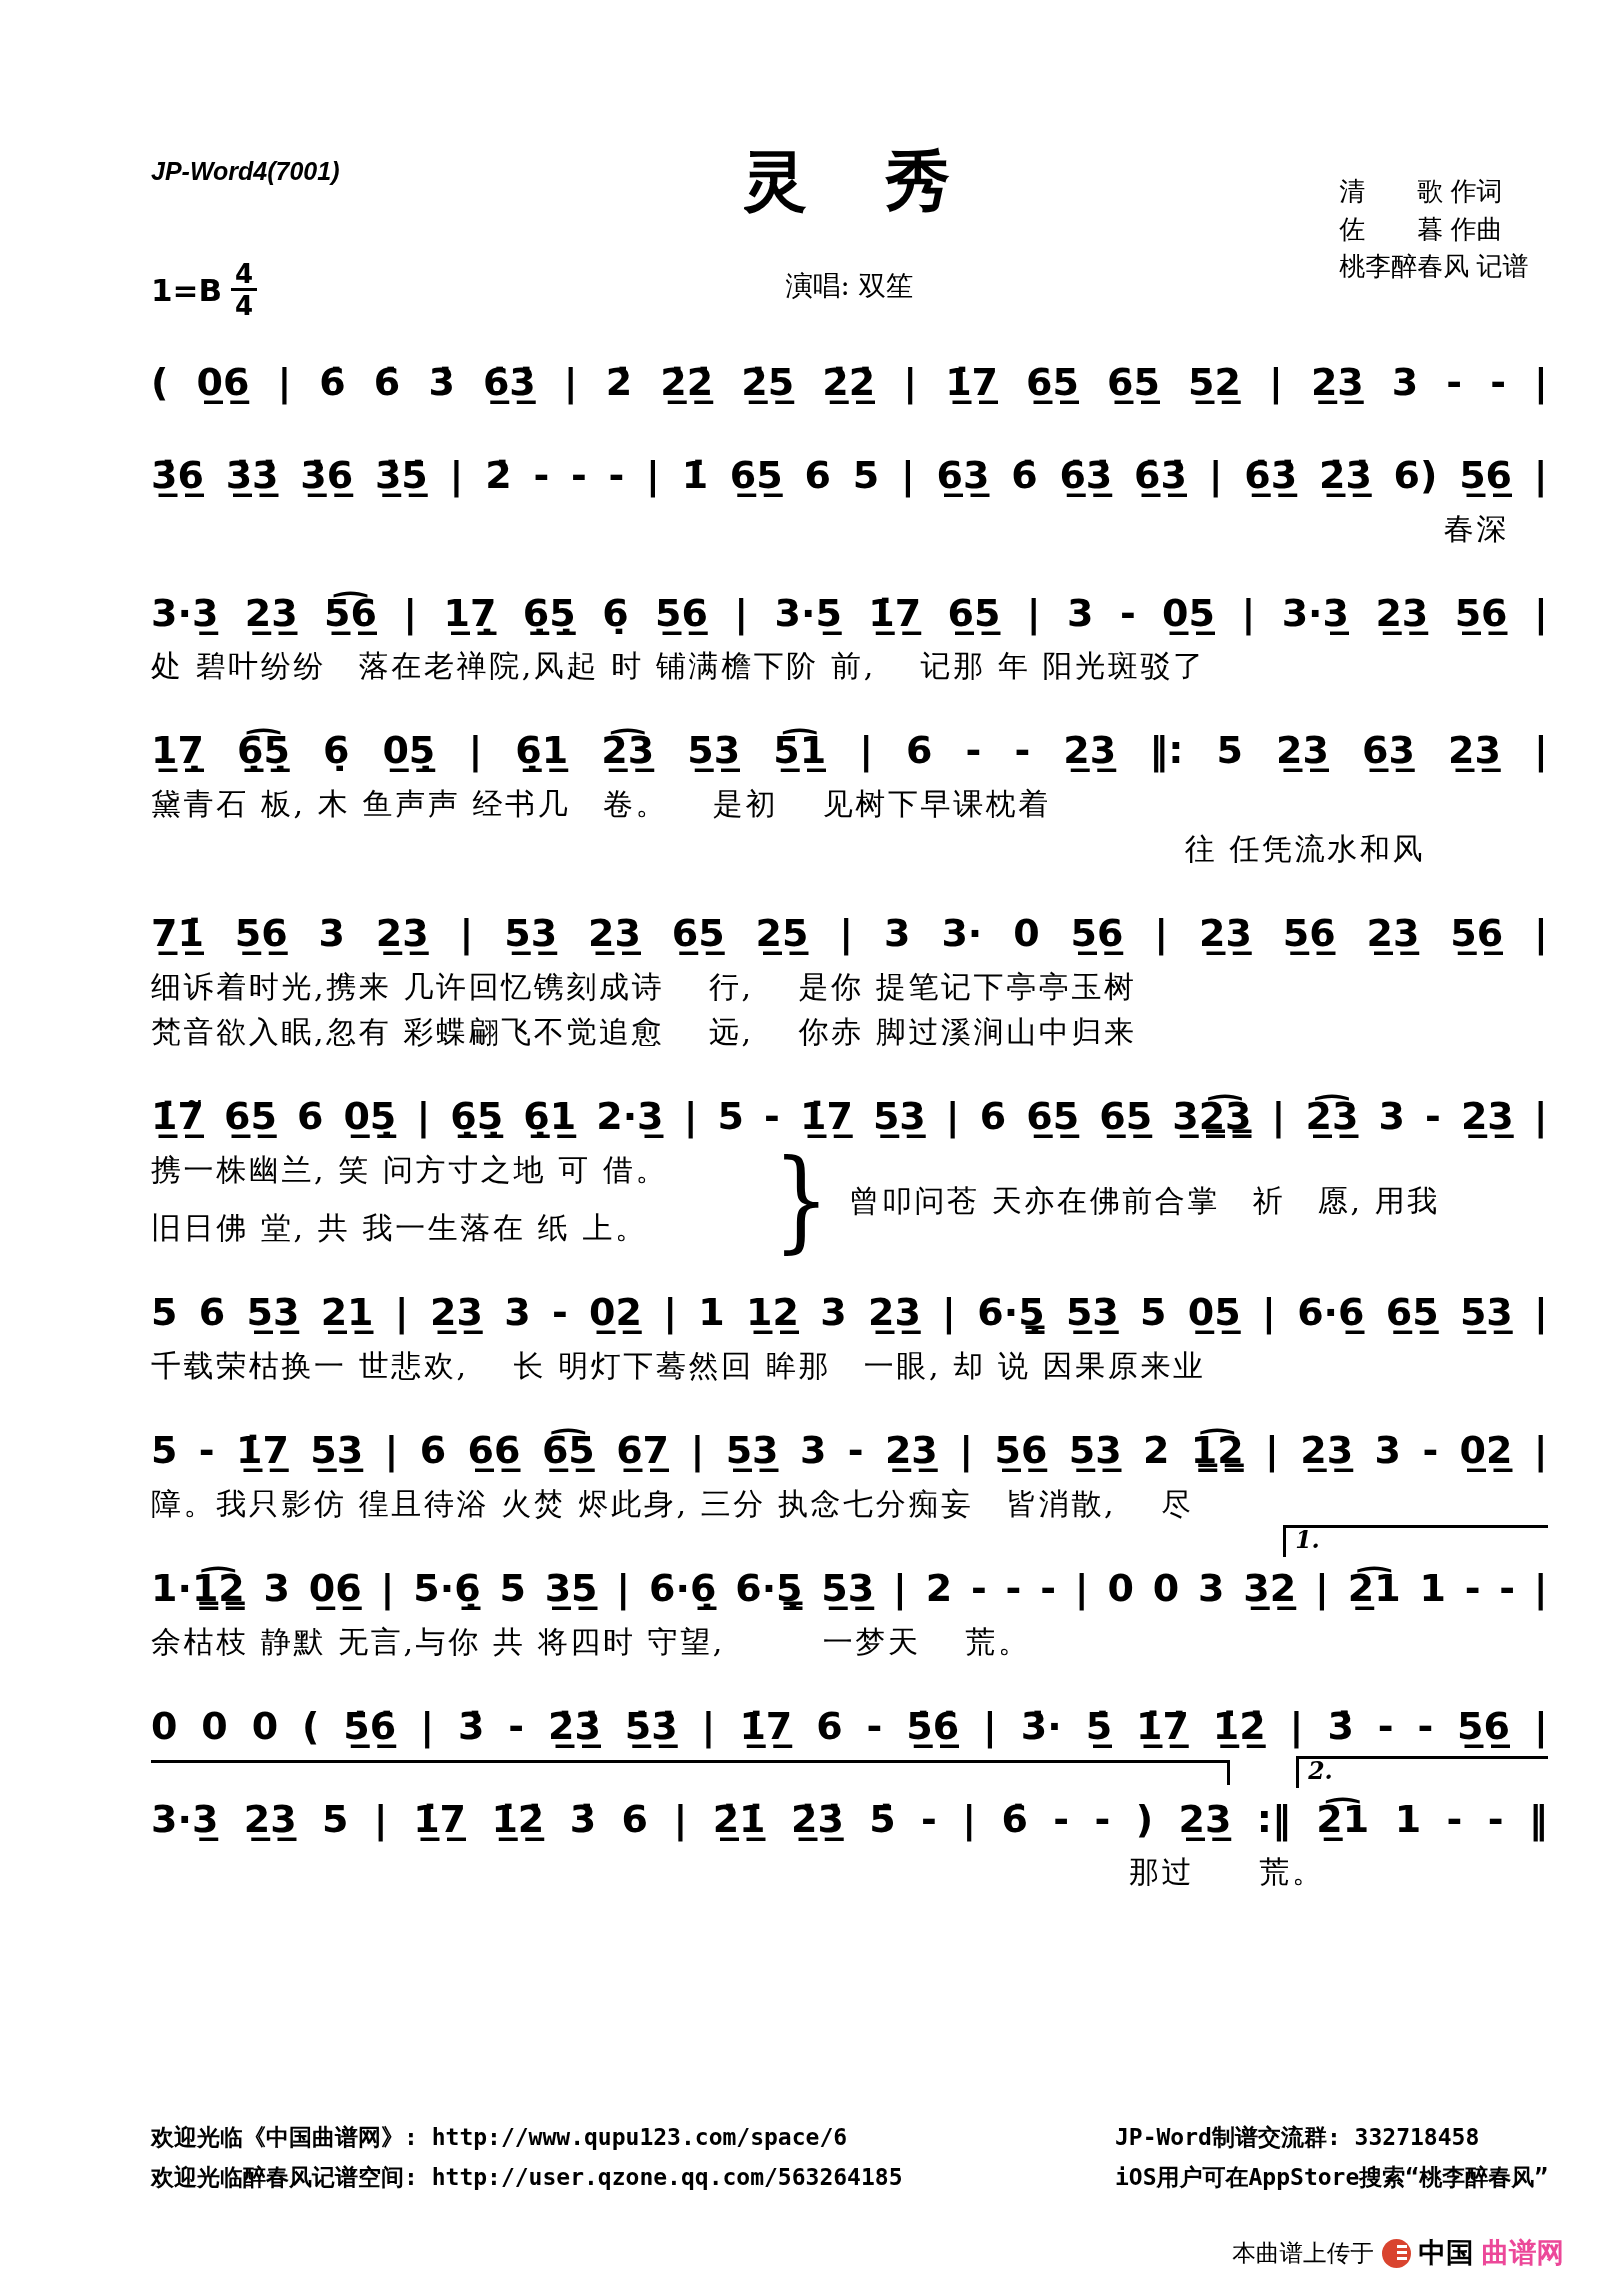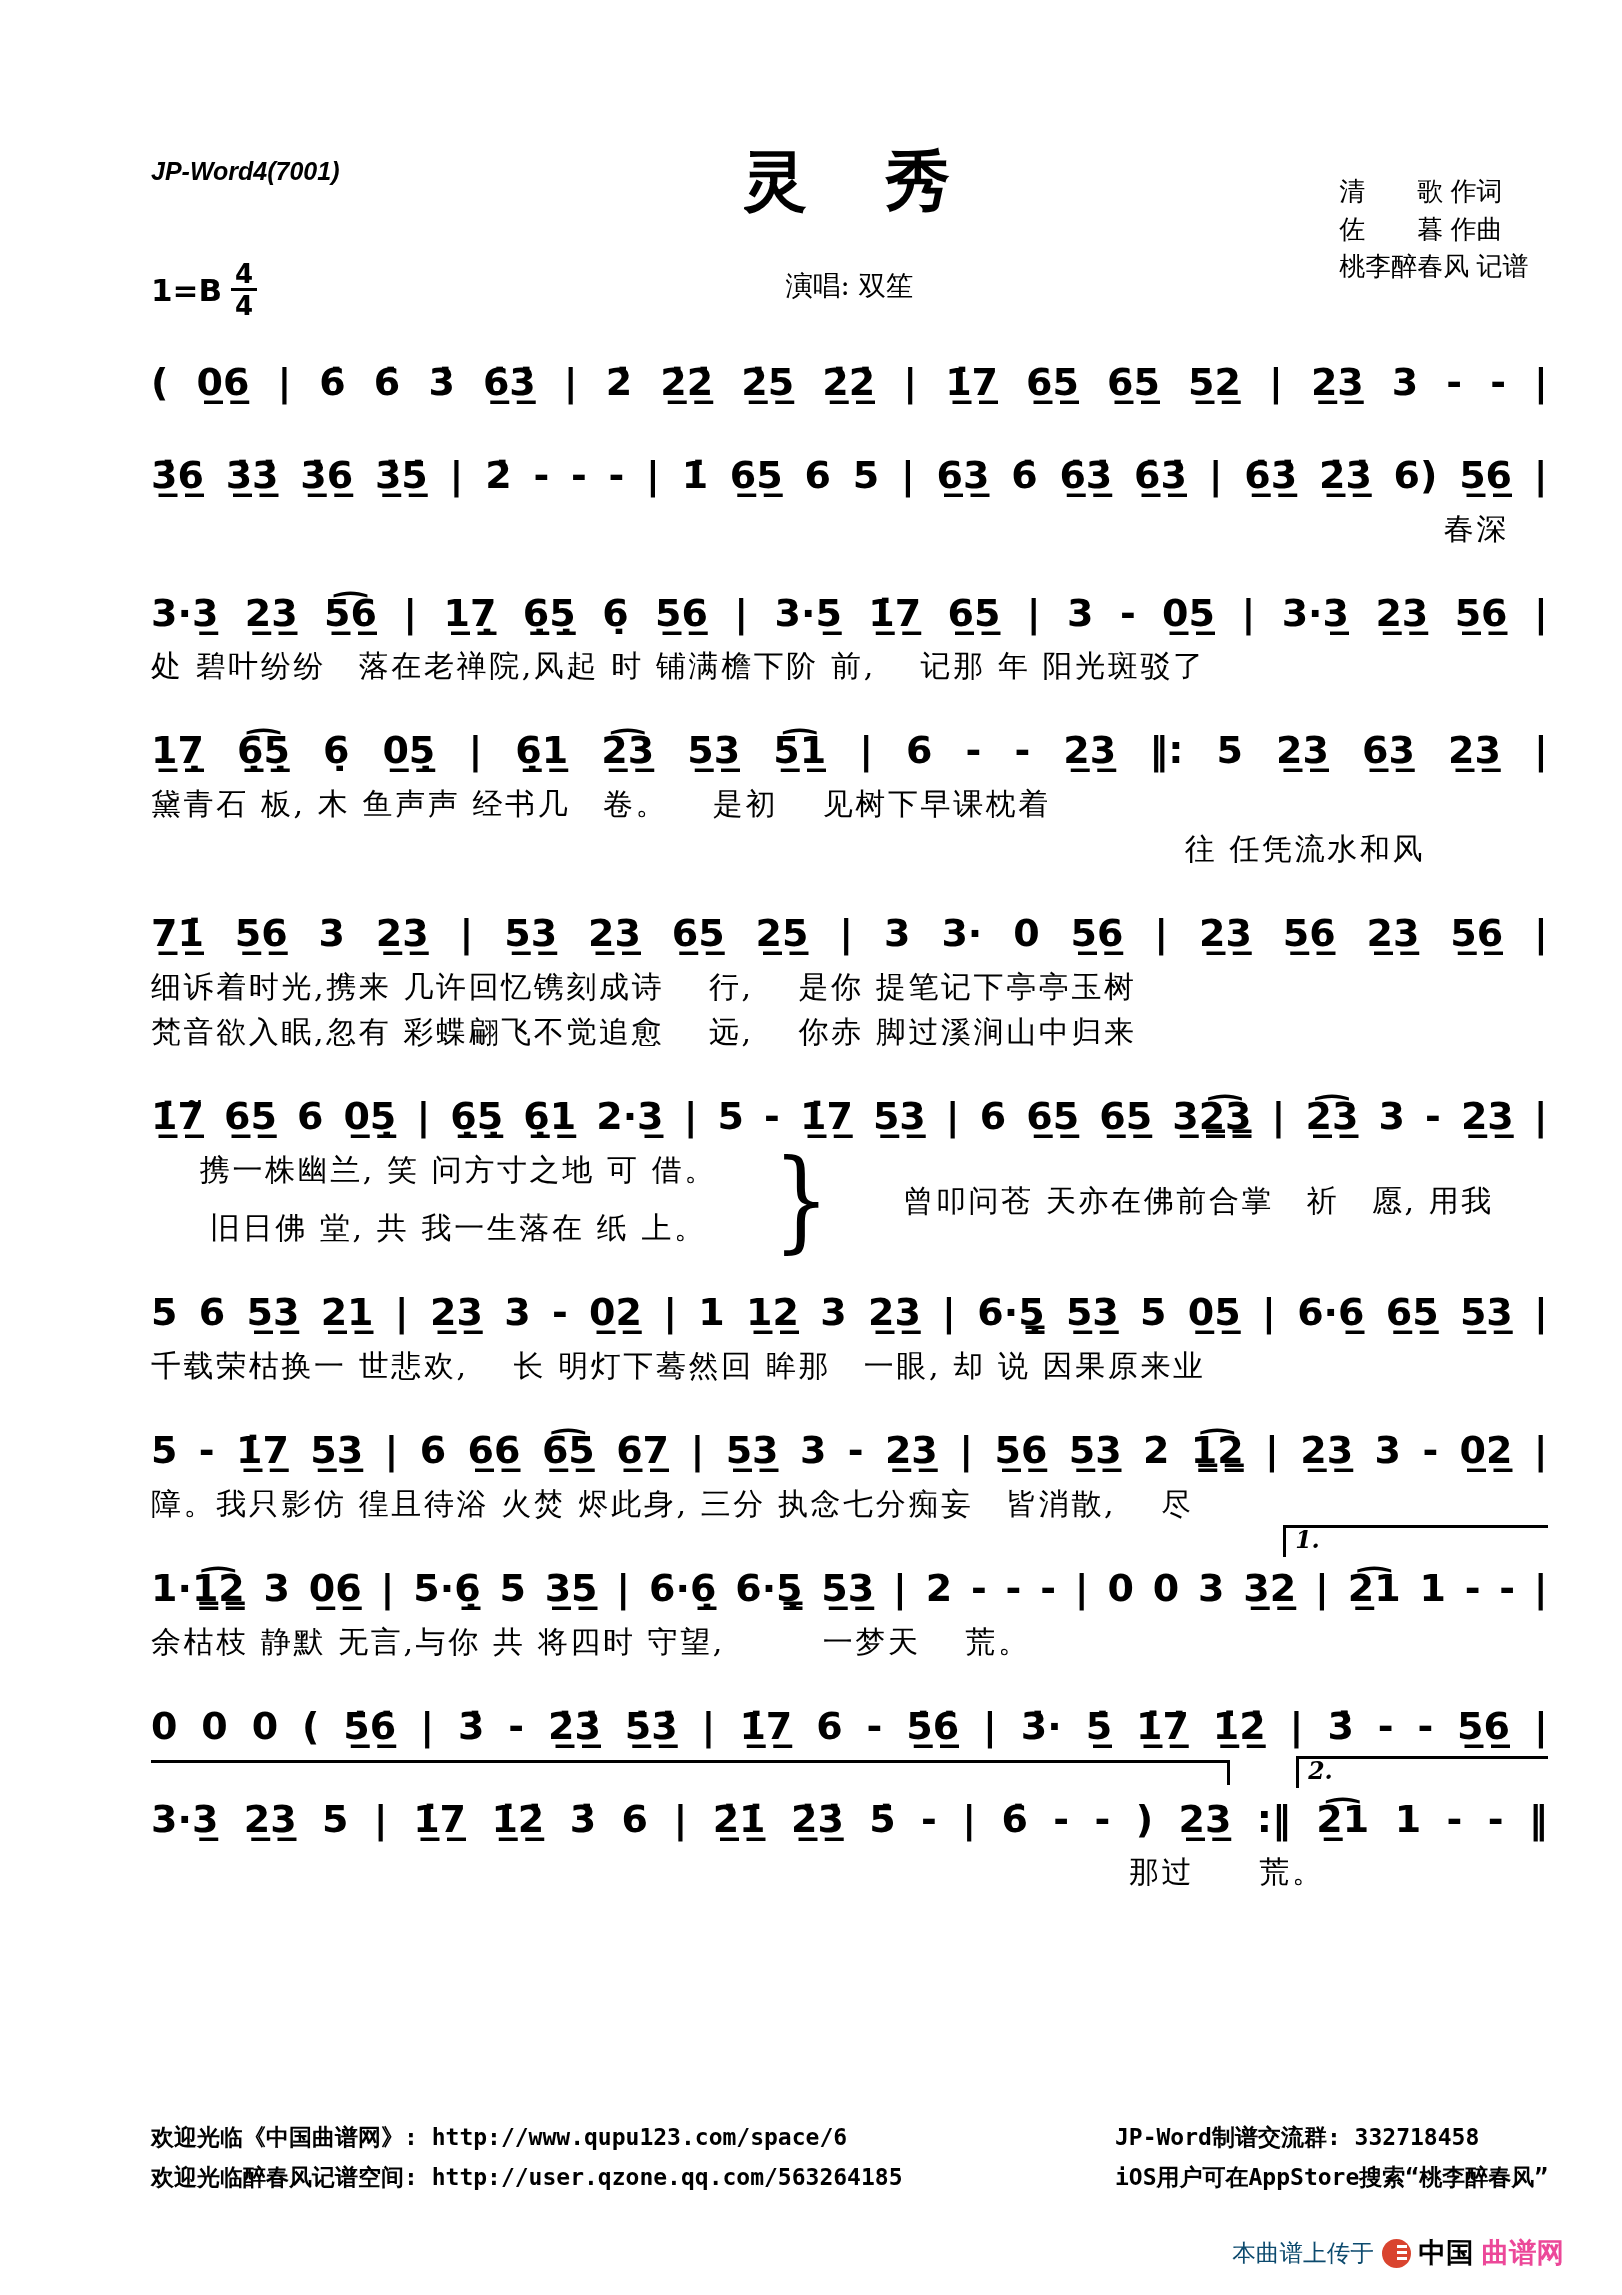--- a/index.html
+++ b/index.html
@@ -25,37 +25,37 @@
   .system{position:relative;margin-bottom:34px;flex:none;}
   .notation{
     display:flex;justify-content:space-between;align-items:baseline;
     font-size:38px;font-weight:bold;font-family:"DejaVu Sans",sans-serif;
     line-height:1.55;white-space:nowrap;
   }
   .lyrics{font-size:30px;font-family:"DejaVu Serif",serif;margin-top:3.9px;letter-spacing:2.6px;white-space:pre;}
   .lyrics.right{text-align:right;padding-right:39px;}
   .lyrics.ind74{margin-left:74%;}
   .lyrics.ind72{margin-left:70%;}
-  .duet{display:flex;align-items:center;margin-top:3.9px;text-align:center;}
+  .duet{display:flex;align-items:center;margin-top:3.9px;}
   .duet .left2{width:44%;flex:none;}
   .duet .left2 .lyrics{margin-top:0;margin-bottom:17px;}
   .duet .left2 .lyrics:last-child{margin-bottom:0;}
   .brace{font-size:111px;font-weight:400;flex:none;transform:scaleX(.8);font-family:"DejaVu Serif",serif;line-height:.9;}
   .duet .rightline{flex:1;padding-left:13px;}
   
   .volta{position:absolute;top:-34px;height:29px;border-top:3.9px solid #000;border-left:3.9px solid #000;}
   .volta .vlabel{font-size:23.6px;font-style:italic;font-family:"DejaVu Serif",serif;font-weight:bold;padding-left:9.2px;line-height:1.1;}
   .volta.v1{right:0;width:262px;border-right:none;}
   .volta.v2{right:0;width:249px;}
   .volta-cont{position:absolute;top:-30px;left:0;width:77%;height:22px;border-top:3.9px solid #000;border-right:3.9px solid #000;}
   
   .footer{margin-top:auto;flex:none;display:flex;justify-content:space-between;
     font-size:23px;font-weight:bold;font-family:"DejaVu Sans Mono",monospace;line-height:1.75;padding-bottom:98px;}
   .watermark{position:absolute;right:59px;bottom:23.6px;display:flex;align-items:center;gap:7.9px;font-size:23.6px;}
-  .wm-text{color:#0c4a6e;font-family:"DejaVu Serif",serif;}
+  .wm-text{color:#000000;font-family:"DejaVu Serif",serif;}
   .wm-logo{width:29px;height:29px;border-radius:50%;position:relative;flex:none;}
   .wm-logo i{position:absolute;right:3.3px;width:10.5px;height:2.6px;background:#fff;}
   .wm-logo i:nth-child(1){top:6.5px}.wm-logo i:nth-child(2){top:12.4px}.wm-logo i:nth-child(3){top:18.3px}
   .wm-black{font-weight:bold;font-size:27.5px;font-family:"DejaVu Serif",serif;}
   .wm-tan{font-weight:bold;font-size:27.5px;font-family:"DejaVu Serif",serif;}
 </style>
 </head>
 <body>
 
 <div class="sheet">

